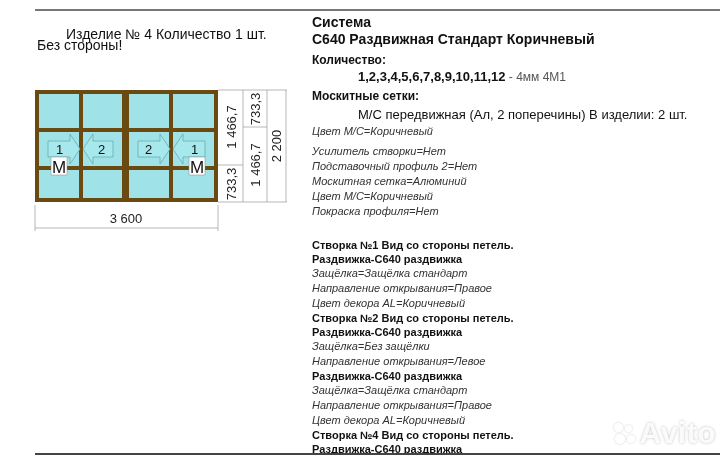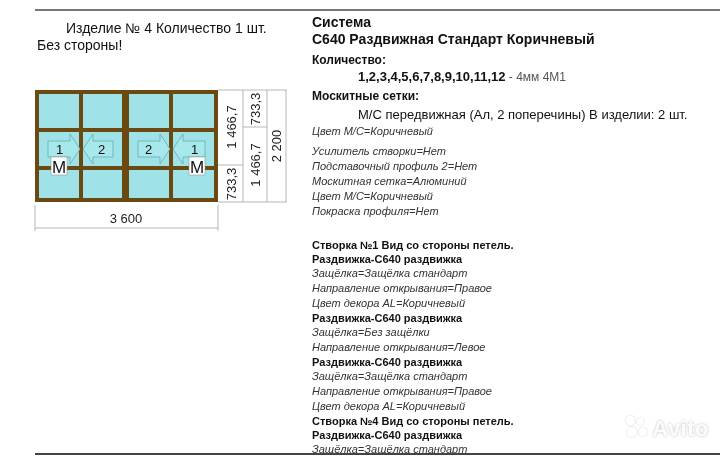--- a/index.html
+++ b/index.html
@@ -13,31 +13,31 @@
   .line{white-space:nowrap;margin-left:46px;}
   .sys1{font-size:14px;font-weight:bold;line-height:17px;}
   .sys2{font-size:14px;font-weight:bold;line-height:17px;}
   .lbl{font-size:12px;font-weight:bold;margin-top:4px;line-height:15px;}
   .fill{font-size:13px;line-height:18px;}
   .fill .g{font-weight:normal;color:#555;font-size:12px;}
   .ms{font-size:13px;line-height:18px;margin-top:2px;}
   .it-line{font-style:italic;font-size:11px;color:#333;line-height:15px;}
   .sash-h{font-size:11px;font-weight:bold;line-height:13px;margin-top:1px;}
   .sp{height:5px;}
-  .watermark{right:11px;top:416px;font-size:22px;font-weight:bold;color:rgba(255,255,255,0.9);text-shadow:0 0 3px rgba(0,0,0,0.25);letter-spacing:0.5px;}
+  .watermark{right:4px;top:416px;font-size:30px;font-weight:bold;color:rgba(255,255,255,0.9);text-shadow:0 0 3px rgba(0,0,0,0.25);letter-spacing:0.5px;}
   .wm-dots{display:inline-block;width:22px;height:22px;position:relative;margin-right:4px;vertical-align:-2px;}
   .wm-dots i{position:absolute;border-radius:50%;background:rgba(255,255,255,0.95);box-shadow:0 0 2px rgba(0,0,0,0.25);}
 </style>
 </head>
 <body>
 
 <div class="abs hr-top-left"></div>
 <div class="abs hr-top-right"></div>
 
-<div class="abs t-left" style="left:66px;top:20px;">Изделие № 4 Количество 1 шт.</div>
+<div class="abs t-left" style="left:66px;top:26px;">Изделие № 4 Количество 1 шт.</div>
 <div class="abs t-left" style="left:37px;top:37px;">Без стороны!</div>
 
 <svg class="abs" style="left:30px;top:85px;" width="270" height="148" viewBox="0 0 270 148">
 
   <rect x="5" y="5" width="183" height="112" fill="#6b4a12"></rect>
 
   <g fill="#9fe3e8">
     <rect x="9" y="9" width="40" height="34"></rect>
     <rect x="9" y="47" width="40" height="34"></rect>
     <rect x="9" y="85" width="40" height="28"></rect>
@@ -108,20 +108,21 @@
   <div class="it-line">Москитная сетка=Алюминий</div>
   <div class="it-line">Цвет М/С=Коричневый</div>
   <div class="it-line">Покраска профиля=Нет</div>
 
   <div class="sash-h" style="margin-top:20px;">Створка №1 Вид со стороны петель.</div>
   <div class="sash-h">Раздвижка-С640 раздвижка</div>
   <div class="it-line">Защёлка=Защёлка стандарт</div>
   <div class="it-line">Направление открывания=Правое</div>
   <div class="it-line">Цвет декора AL=Коричневый</div>
 
+  <div class="sash-h">Створка №2 Вид со стороны петель.</div>
   <div class="sash-h">Раздвижка-С640 раздвижка</div>
   <div class="it-line">Защёлка=Без защёлки</div>
   <div class="it-line">Направление открывания=Левое</div>
 
   <div class="sash-h">Раздвижка-С640 раздвижка</div>
   <div class="it-line">Защёлка=Защёлка стандарт</div>
   <div class="it-line">Направление открывания=Правое</div>
   <div class="it-line">Цвет декора AL=Коричневый</div>
 
   <div class="sash-h">Створка №4 Вид со стороны петель.</div>

